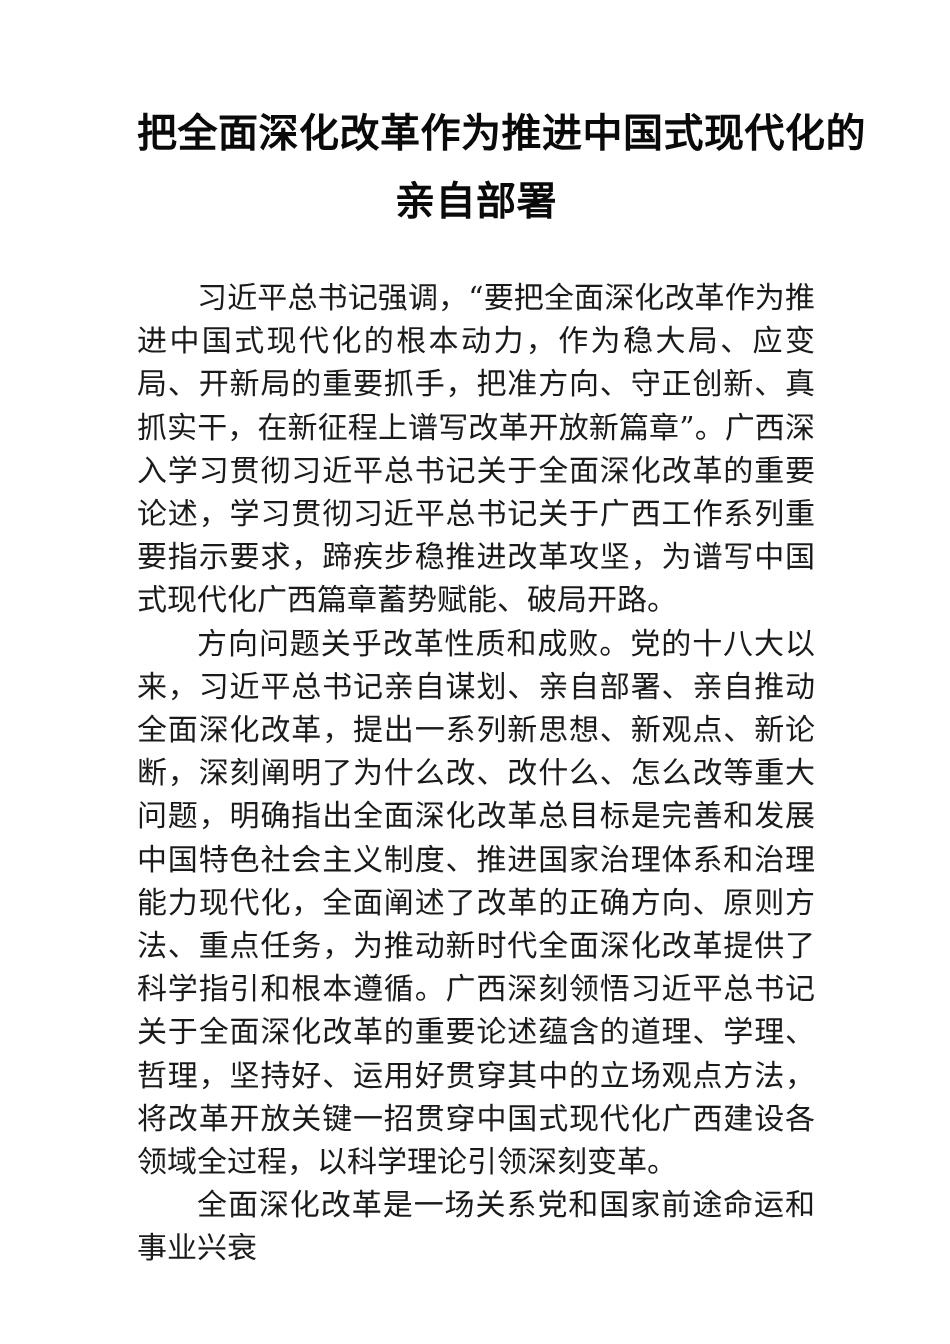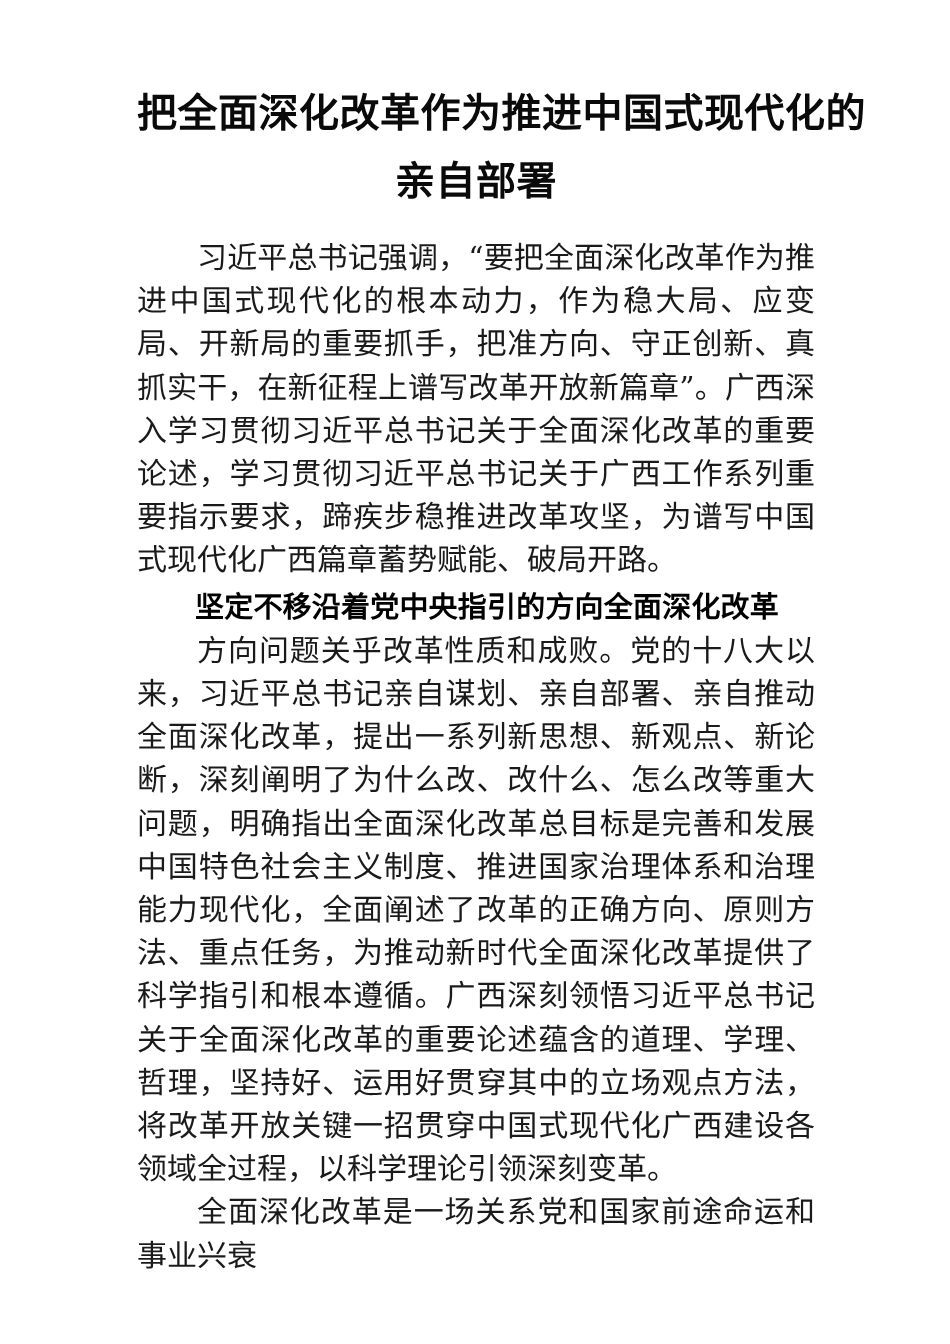--- a/index.html
+++ b/index.html
@@ -29,21 +29,21 @@
   .content {
     position: absolute;
     left: 137px;
     top: 0;
     width: 678px;
   }
 
   
   .doc-title {
     margin: 0;
-    padding-top: 80px;
+    padding-top: 100px;
     font-family: "Liberation Serif", "DejaVu Serif", serif;
     font-weight: 700;
     font-size: 40px;
     line-height: 68px;
     text-align: center;
     letter-spacing: 0.5px;
     color: #0a0a0a;
     text-rendering: optimizeLegibility;
   }
   .doc-title .title-line {
@@ -59,21 +59,21 @@
     line-height: 43.2px;
     text-align: justify;
     text-justify: inter-character;
     text-indent: 60px;
     color: #1a1a1a;
     letter-spacing: 0;
     word-break: break-all;
     font-weight: 400;
   }
   .para.first-para {
-    margin-top: 20px;
+    margin-top: 40px;
   }
   .para.after-heading {
     margin-top: 0px;
   }
   .para + .para {
     margin-top: 0px;
   }
 
   
   .section-heading {
@@ -101,20 +101,19 @@
 <div class="page">
   <div class="content">
 
     <h1 class="doc-title">
       <span class="title-line">把全面深化改革作为推进中国式现代化的</span>
       <span class="title-line">亲自部署</span>
     </h1>
 
     <p class="para first-para">习近平总书记强调，“要把全面深化改革作为推进中国式现代化的根本动力，作为稳大局、应变局、开新局的重要抓手，把准方向、守正创新、真抓实干，在新征程上谱写改革开放新篇章”。广西深入学习贯彻习近平总书记关于全面深化改革的重要论述，学习贯彻习近平总书记关于广西工作系列重要指示要求，蹄疾步稳推进改革攻坚，为谱写中国式现代化广西篇章蓄势赋能、破局开路。</p>
 
-    <h2 class="section-heading">坚定不移沿着党中央指引的方向全面深化改革</h2>
 
     <p class="para after-heading">方向问题关乎改革性质和成败。党的十八大以来，习近平总书记亲自谋划、亲自部署、亲自推动全面深化改革，提出一系列新思想、新观点、新论断，深刻阐明了为什么改、改什么、怎么改等重大问题，明确指出全面深化改革总目标是完善和发展中国特色社会主义制度、推进国家治理体系和治理能力现代化，全面阐述了改革的正确方向、原则方法、重点任务，为推动新时代全面深化改革提供了科学指引和根本遵循。广西深刻领悟习近平总书记关于全面深化改革的重要论述蕴含的道理、学理、哲理，坚持好、运用好贯穿其中的立场观点方法，将改革开放关键一招贯穿中国式现代化广西建设各领域全过程，以科学理论引领深刻变革。</p>
 
     <p class="para tail">全面深化改革是一场关系党和国家前途命运和事业兴衰</p>
 
   </div>
 </div>
 
 </body></html>

